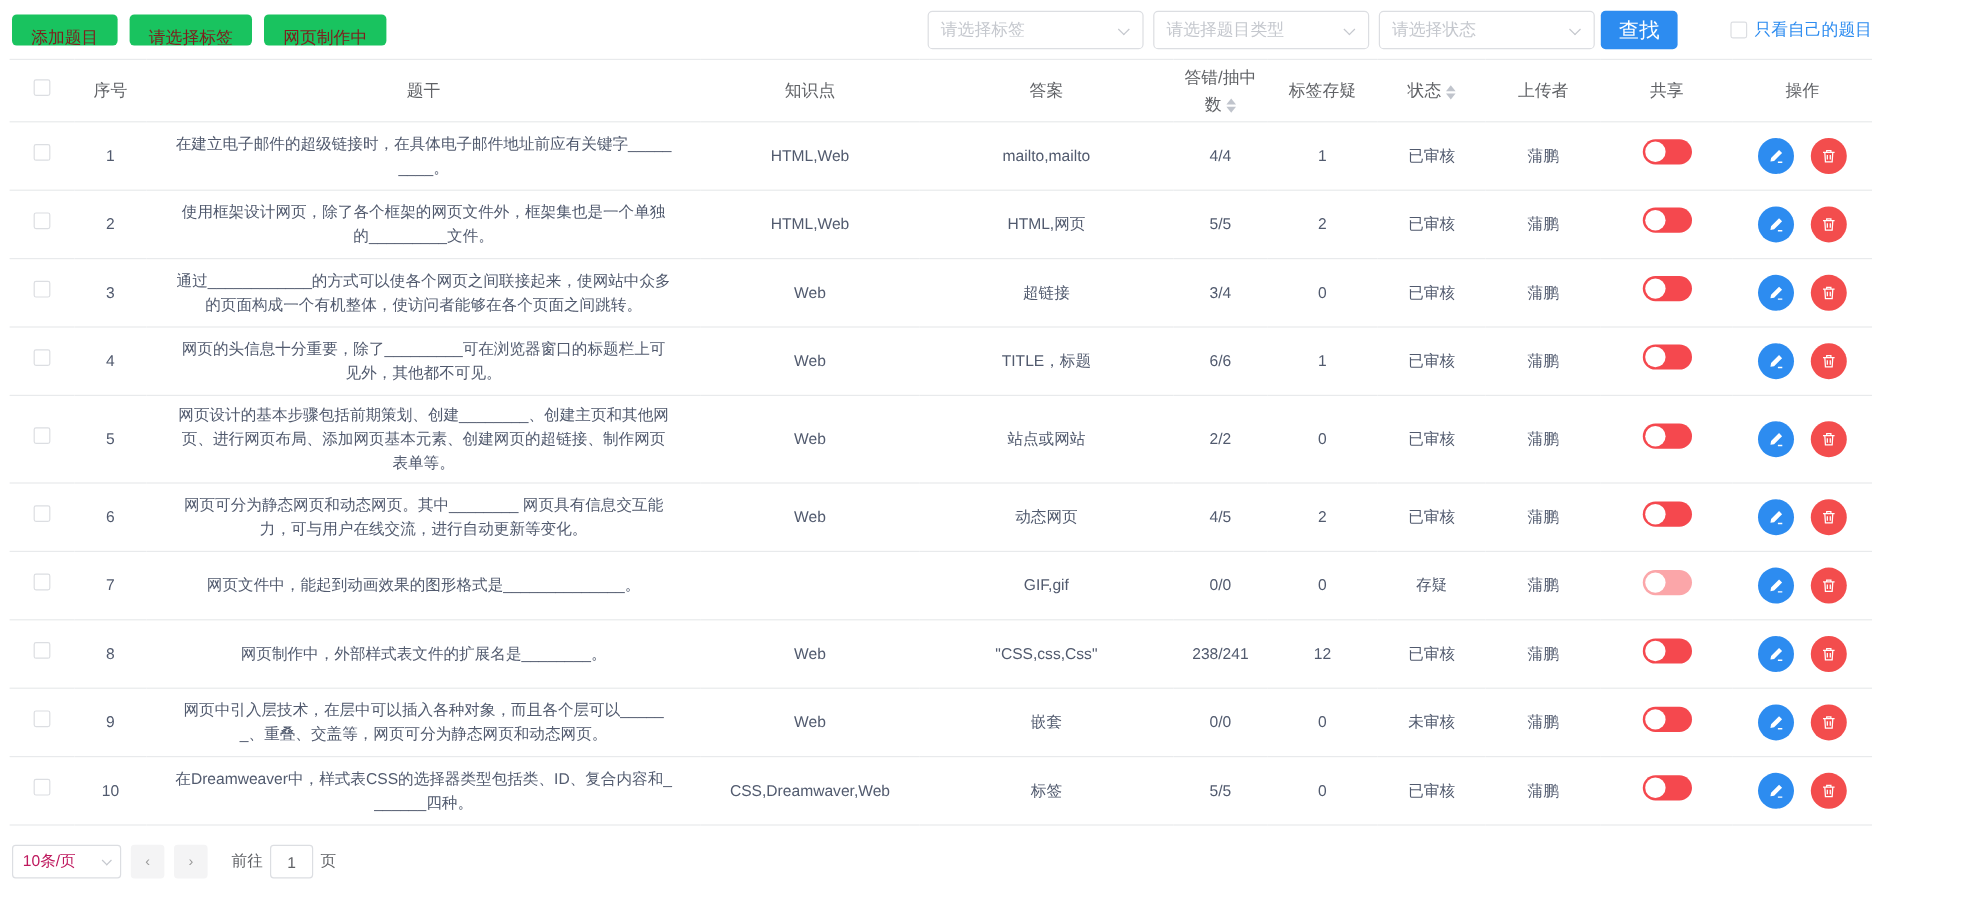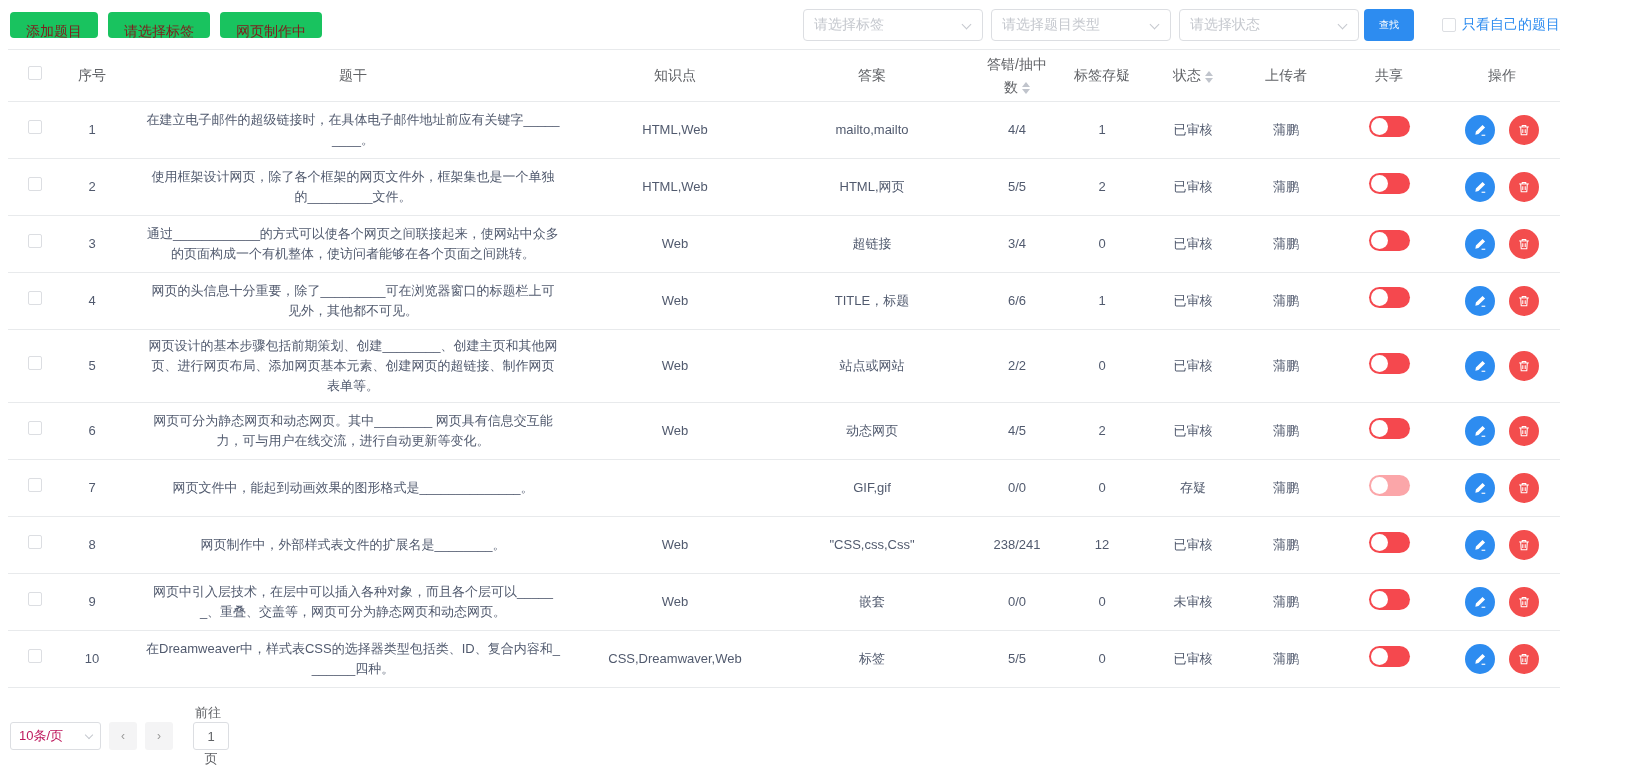--- a/index.html
+++ b/index.html
@@ -28,23 +28,23 @@
     border-right:1.5px solid #c5c8ce; border-bottom:1.5px solid #c5c8ce;
     transform:rotate(45deg);
   }
   .search-input {
     width:252px; height:32px; border:1px solid #dcdee2; border-radius:4px;
     padding:0 10px; font-size:14px; color:#515a6e; margin-left:10px; outline:none;
   }
   .search-input::placeholder { color:#c5c8ce; }
   .btn-blue {
     background:#2d8cf0; color:#fff; border:none; border-radius:4px;
-    height:32px; padding:0 15px; font-size:10px; margin-left:5px; cursor:pointer;
-  }
-  .only-mine { display:flex; align-items:center; margin-left:28px; color:#2d8cf0; font-size:14px; cursor:pointer; }
+    height:32px; padding:0 15px; font-size:17px; margin-left:5px; cursor:pointer;
+  }
+  .only-mine { display:flex; align-items:center; margin-left:44px; color:#2d8cf0; font-size:14px; cursor:pointer; }
   .cb {
     display:inline-block; width:14px; height:14px; border:1px solid #dcdee2;
     border-radius:2px; background:#fff;
   }
   .only-mine .cb { margin-right:6px; }
 
   
   table { width:1552px; border-collapse:collapse; table-layout:fixed; }
   thead th {
     height:52px; font-size:14px; font-weight:400; color:#606266;
@@ -89,21 +89,21 @@
     display:flex; align-items:center; padding:0 22px 0 8px; color:#be185d; cursor:pointer; background:#fff;
   }
   .size-select .chev { top:9px; right:8px; width:6px; height:6px; }
   .page-btn {
     min-width:28px; height:28px; margin-left:8px; border:none; border-radius:3px;
     background:#f4f4f5; color:#606266; font-size:13px; cursor:pointer; padding:0 6px;
   }
   .page-btn.active { background:#2d8cf0; color:#fff; }
   .page-btn.nav { color:#999; font-size:12px; }
   .page-btn.dots { letter-spacing:1px; color:#606266; }
-  .goto { display:flex; align-items:center; margin-left:20px;flex-direction:column; }
+  .goto { display:flex; align-items:center; margin-left:20px; }
   .goto span { margin:0 6px; }
   .goto input {
     width:36px; height:28px; border:1px solid #dcdee2; border-radius:3px;
     text-align:center; font-size:13px; color:#606266; outline:none;
   }
 </style>
 </head>
 <body>
 
 <div class="wrap">

